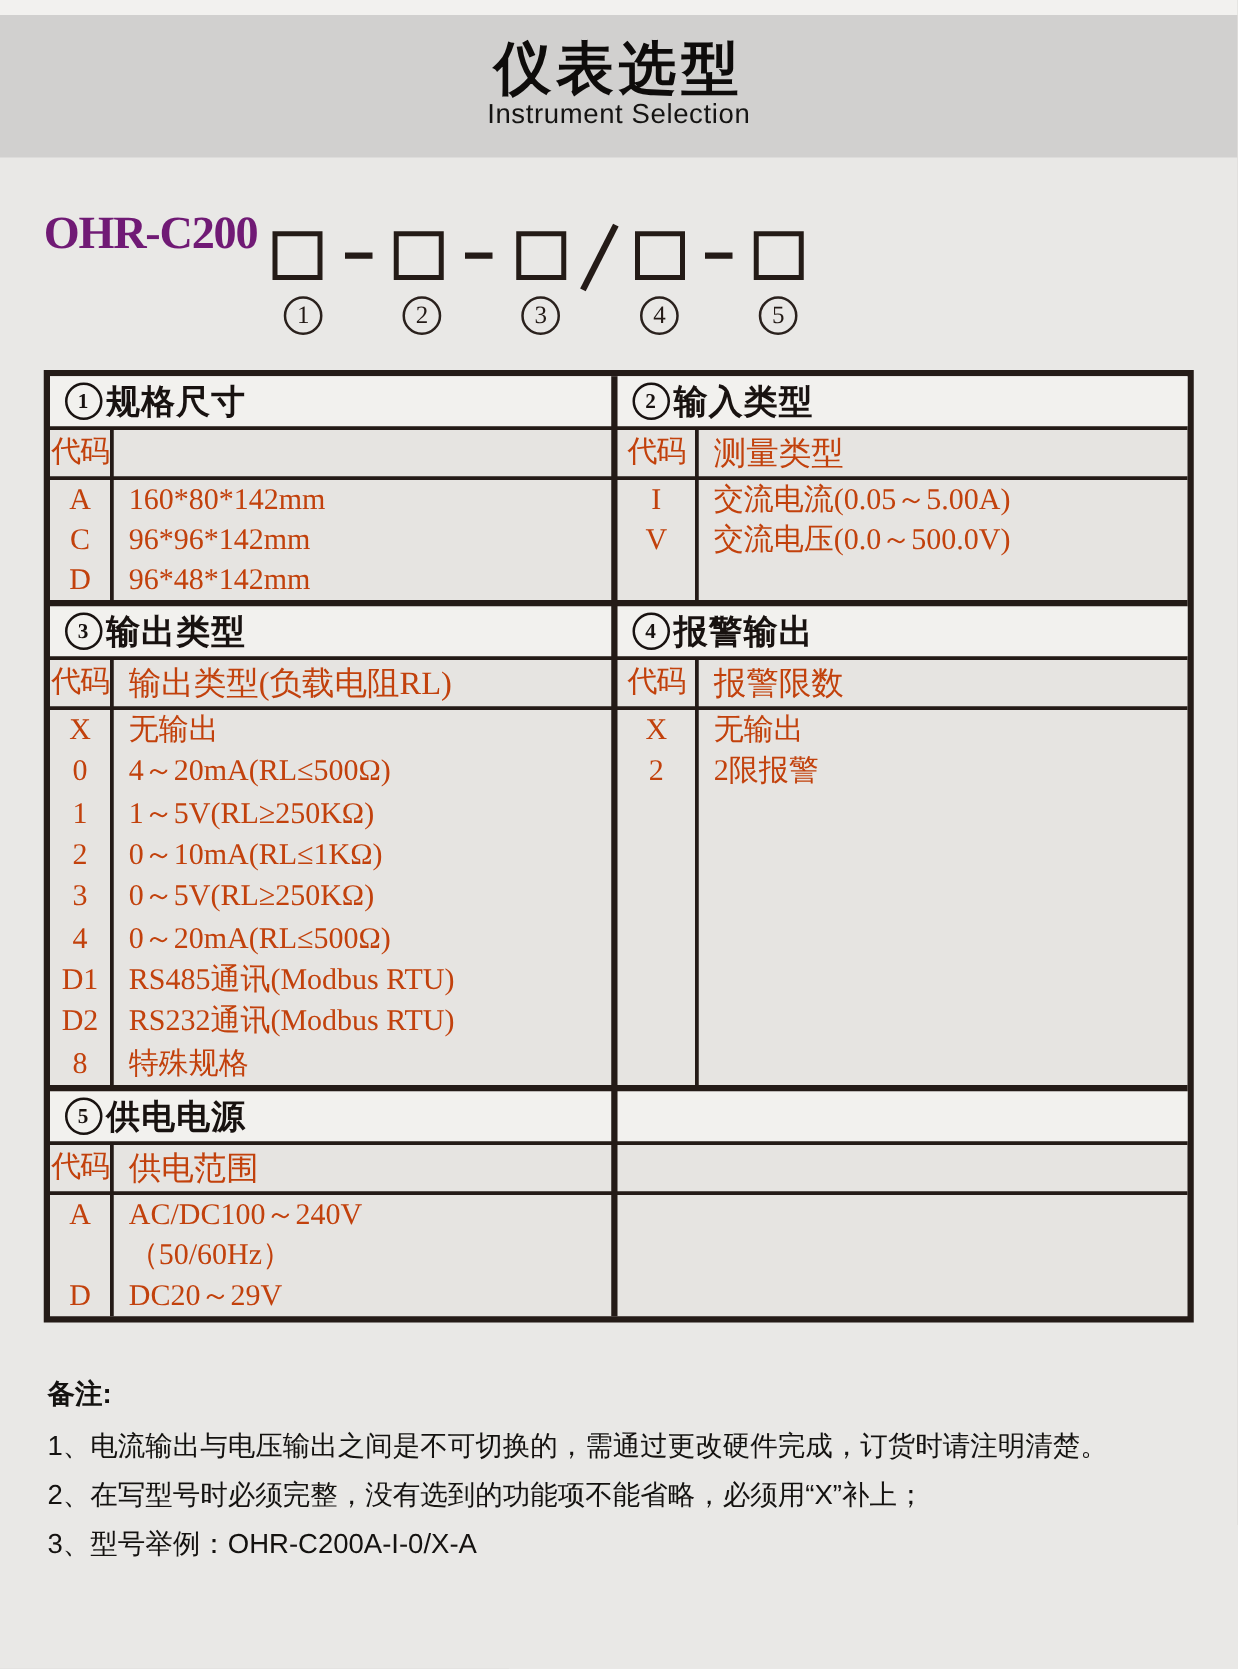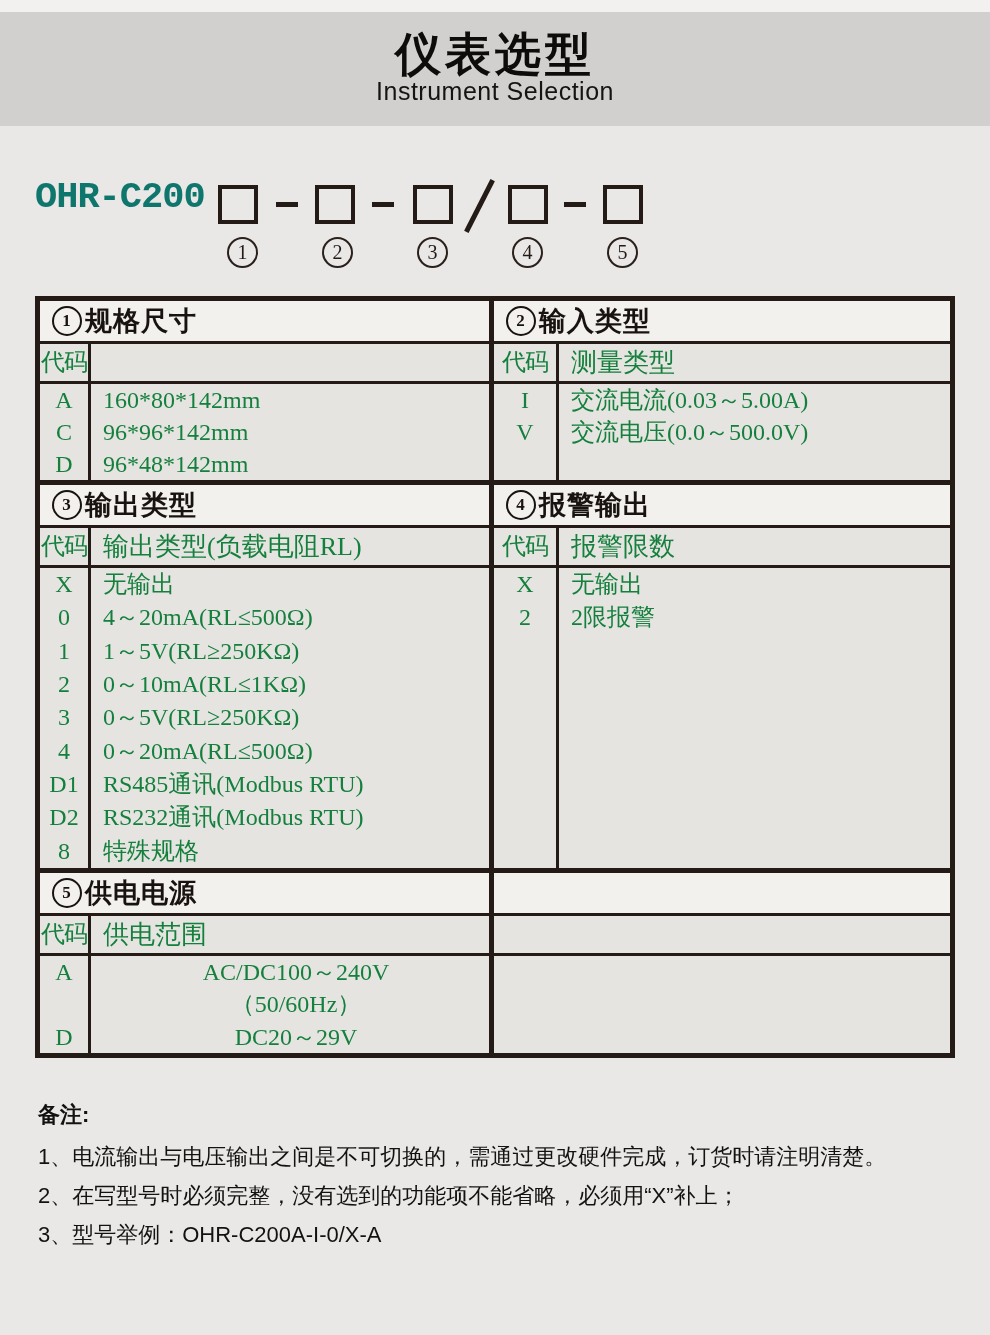--- a/index.html
+++ b/index.html
@@ -10,25 +10,25 @@
     font-family:"Liberation Sans","DejaVu Sans",sans-serif;color:#1c1512;
   }
   .abs{position:absolute;}
   
   .top-strip{left:0;top:0;width:990px;height:12px;background:#f2f1ef;}
   .banner{left:0;top:12px;width:990px;height:114px;background:#d1d0cf;text-align:center;}
   .page-title{
     margin:0;padding-top:16px;font-size:46px;font-weight:bold;letter-spacing:4px;
     color:#0e0c0b;line-height:52px;
   }
-  .page-subtitle{font-size:25px;color:#151413;letter-spacing:0.5px;line-height:22px;}
+  .page-subtitle{font-size:22px;color:#151413;letter-spacing:0.5px;line-height:22px;}
   
   .model-prefix{
-    left:35px;top:176px;font-family:Liberation Mono, monospace;
-    font-weight:bold;font-size:37px;color:#0f766e;letter-spacing:-1px;
+    left:35px;top:165px;font-family:Liberation Serif, serif;
+    font-weight:bold;font-size:37px;color:#701a75;letter-spacing:-1px;
   }
   .mbox{top:185px;width:32px;height:31px;border:4px solid #241b17;background:transparent;}
   .mdash{top:202px;width:22px;height:5px;background:#241b17;}
   .mslash{left:477px;top:177px;width:5px;height:58px;background:#241b17;transform:rotate(27deg);}
   .marker{
     top:237px;width:27px;height:27px;border:2.5px solid #2a211d;border-radius:50%;
     text-align:center;line-height:27px;font-family:"Liberation Serif","DejaVu Serif",serif;
     font-size:20px;color:#231a16;
   }
   
@@ -43,31 +43,31 @@
   .vline-c{left:449px;top:0;width:5px;height:752px;background:#241b17;}
   .stitle{
     height:40px;display:flex;align-items:center;padding-left:12px;box-sizing:border-box;
     font-weight:bold;font-size:27px;color:#181210;letter-spacing:1px;
   }
   .snum{
     flex:0 0 auto;width:26px;height:26px;border:2.5px solid #181210;border-radius:50%;
     text-align:center;line-height:26px;font-family:"Liberation Serif","DejaVu Serif",serif;
     font-size:17px;font-weight:bold;margin-right:3px;
   }
-  .serif{font-family:"Liberation Serif","DejaVu Serif",serif;color:#15803d;}
+  .serif{font-family:"Liberation Serif","DejaVu Serif",serif;color:#c2410c;}
   .chead{
     height:37px;line-height:37px;text-align:center;font-size:24px;letter-spacing:-1px;
     overflow:hidden;
   }
   .dhead{height:37px;line-height:37px;font-size:26px;padding-left:12px;box-sizing:border-box;white-space:nowrap;}
   .dhead.indent{padding-left:56px;}
   .colbox{overflow:hidden;}
   .r32{height:32px;line-height:32px;}
   .r333{height:33.33px;line-height:33.33px;}
-  .r323{height:32.33px;line-height:32.33px;text-align:center;}
+  .r323{height:32.33px;line-height:32.33px;}
   .codeln{text-align:center;font-size:24px;}
   .descln{padding-left:12px;font-size:24px;white-space:nowrap;}
   
   .notes-label{left:38px;top:1100px;font-size:22px;font-weight:bold;color:#141210;}
   .note{left:38px;height:30px;line-height:30px;font-size:22px;font-weight:500;color:#141210;white-space:nowrap;}
 </style>
 </head>
 <body>
 
 <div class="screen">
@@ -147,21 +147,21 @@
       <div class="r32 descln serif">160*80*142mm</div>
       <div class="r32 descln serif">96*96*142mm</div>
       <div class="r32 descln serif">96*48*142mm</div>
     </div>
 
     <div class="abs colbox" style="left:454px;top:83px;width:62px;height:96px;">
       <div class="r32 codeln serif">I</div>
       <div class="r32 codeln serif">V</div>
     </div>
     <div class="abs colbox" style="left:519px;top:83px;width:391px;height:96px;">
-      <div class="r32 descln serif">交流电流(0.03～5.00A)</div>
+      <div class="r32 descln serif">交流电流(0.05～5.00A)</div>
       <div class="r32 descln serif">交流电压(0.0～500.0V)</div>
     </div>
 
     <div class="abs colbox" style="left:0;top:267px;width:48px;height:300px;">
       <div class="r333 codeln serif">X</div>
       <div class="r333 codeln serif">0</div>
       <div class="r333 codeln serif">1</div>
       <div class="r333 codeln serif">2</div>
       <div class="r333 codeln serif">3</div>
       <div class="r333 codeln serif">4</div>

